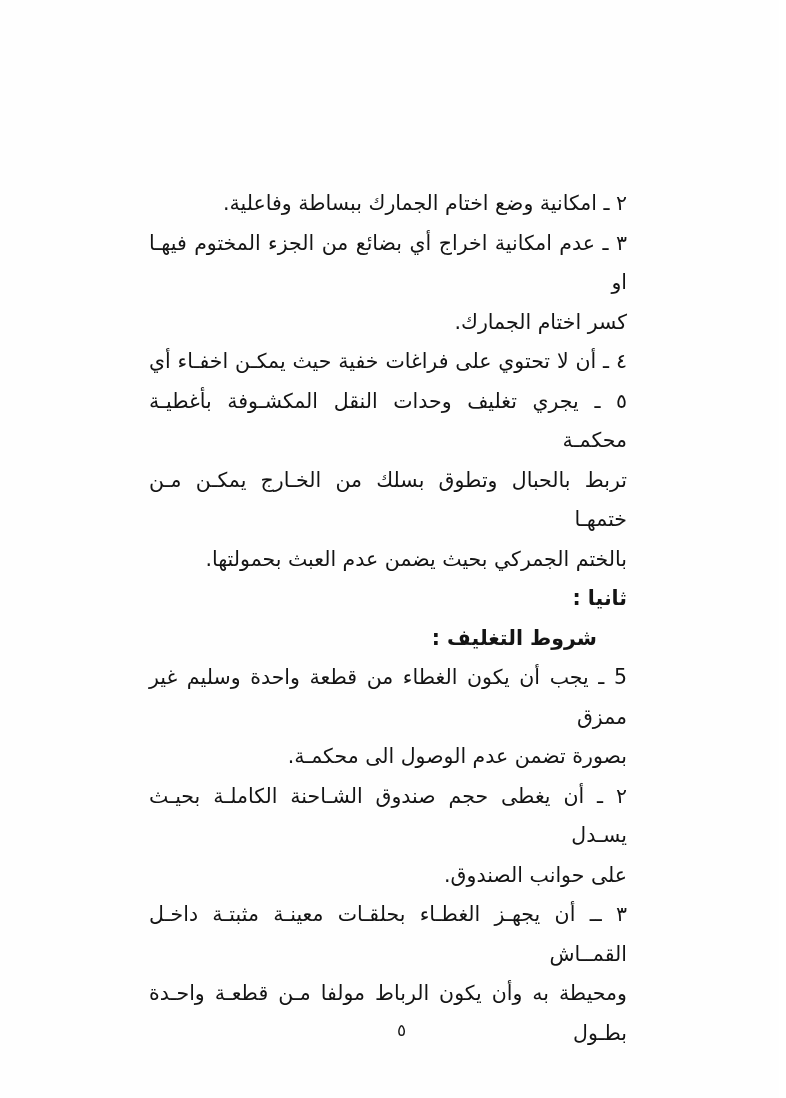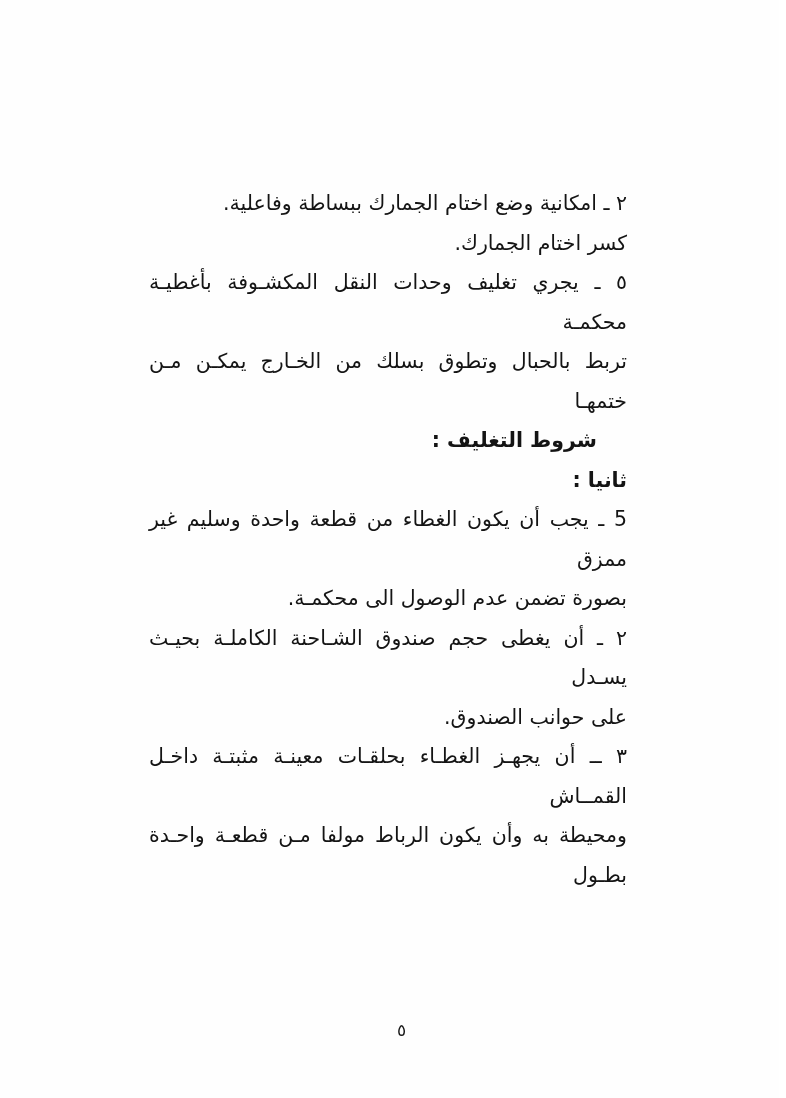--- a/index.html
+++ b/index.html
@@ -48,25 +48,28 @@
     font-size: 17px;
     color: #141414;
   }
 </style>
 </head>
 <body>
 
 <div class="page">
   <div class="content">
     <div class="line">٢ ـ امكانية وضع اختام الجمارك ببساطة وفاعلية.</div>
+    <div class="line just">٣ ـ عدم امكانية اخراج أي بضائع من الجزء المختوم فيهـا او</div>
     <div class="line">كسر اختام الجمارك.</div>
+    <div class="line just">٤ ـ أن لا تحتوي على فراغات خفية حيث يمكـن اخفـاء أي</div>
     <div class="line just">٥ ـ يجري تغليف وحدات النقل المكشـوفة بأغطيـة محكمـة</div>
     <div class="line just">تربط بالحبال وتطوق بسلك من الخـارج يمكـن مـن ختمهـا</div>
+    <div class="line">بالختم الجمركي بحيث يضمن عدم العبث بحمولتها.</div>
+    <div class="line bold">ثانيا :</div>
     <div class="line bold indent">شروط التغليف :</div>
-    <div class="line bold">ثانيا :</div>
     <div class="line just">5 ـ يجب أن يكون الغطاء من قطعة واحدة وسليم غير ممزق</div>
     <div class="line">بصورة تضمن عدم الوصول الى محكمـة.</div>
     <div class="line just">٢ ـ أن يغطى حجم صندوق الشـاحنة الكاملـة بحيـث يسـدل</div>
     <div class="line">على حوانب الصندوق.</div>
     <div class="line just">٣ ــ أن يجهـز الغطـاء بحلقـات معينـة مثبتـة داخـل القمــاش</div>
     <div class="line just">ومحيطة به وأن يكون الرباط مولفا مـن قطعـة واحـدة بطـول</div>
   </div>
   <div class="page-number">٥</div>
 </div>
 

